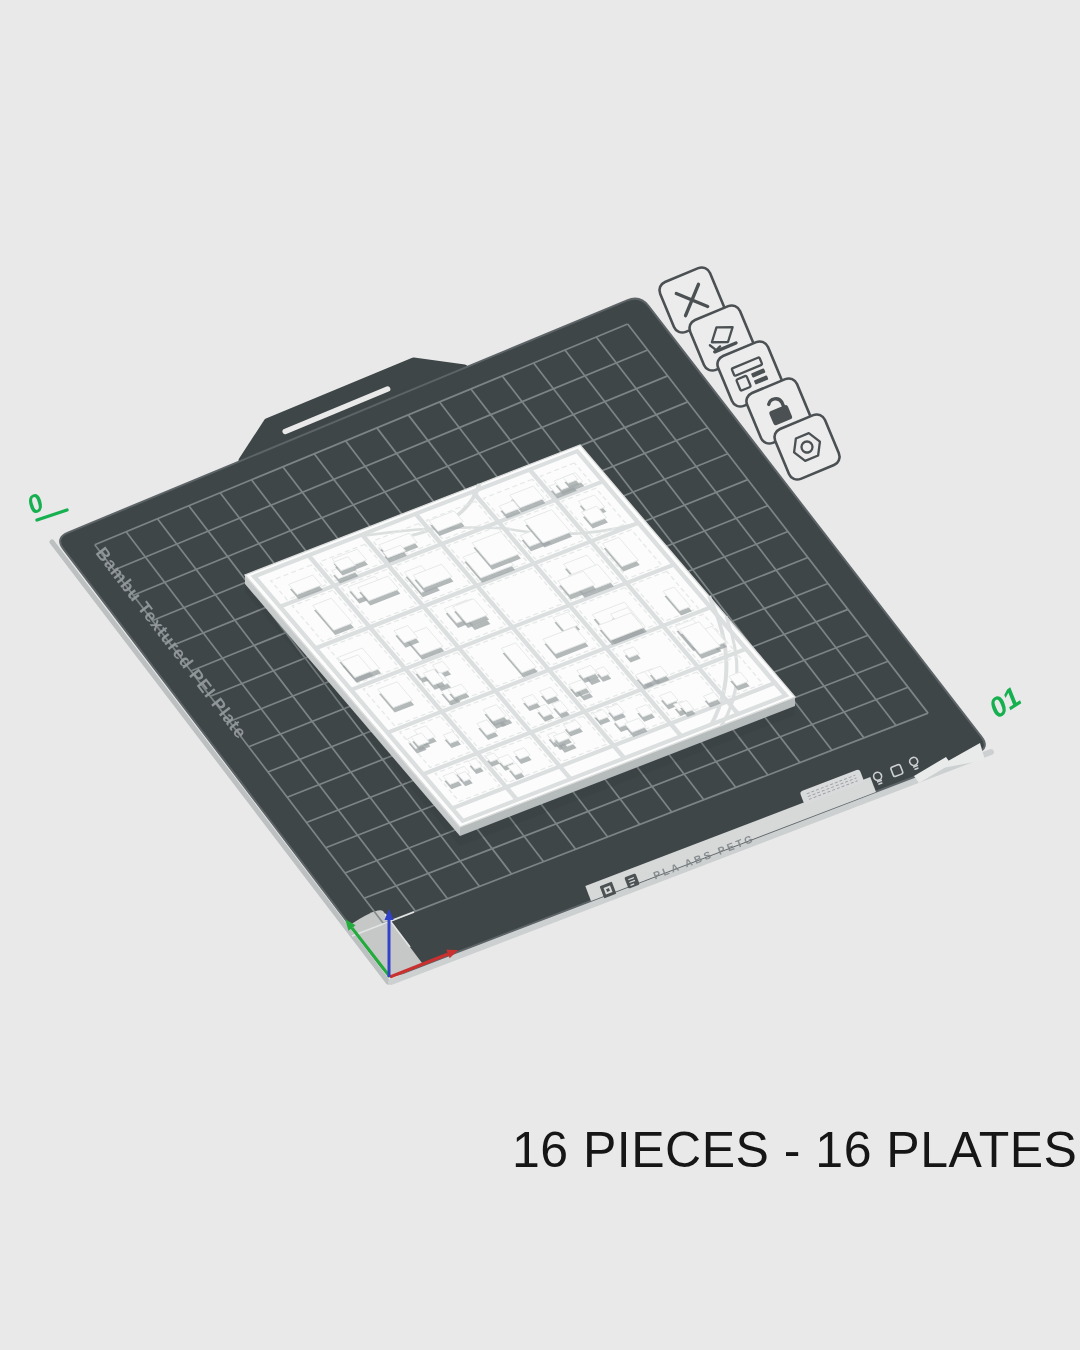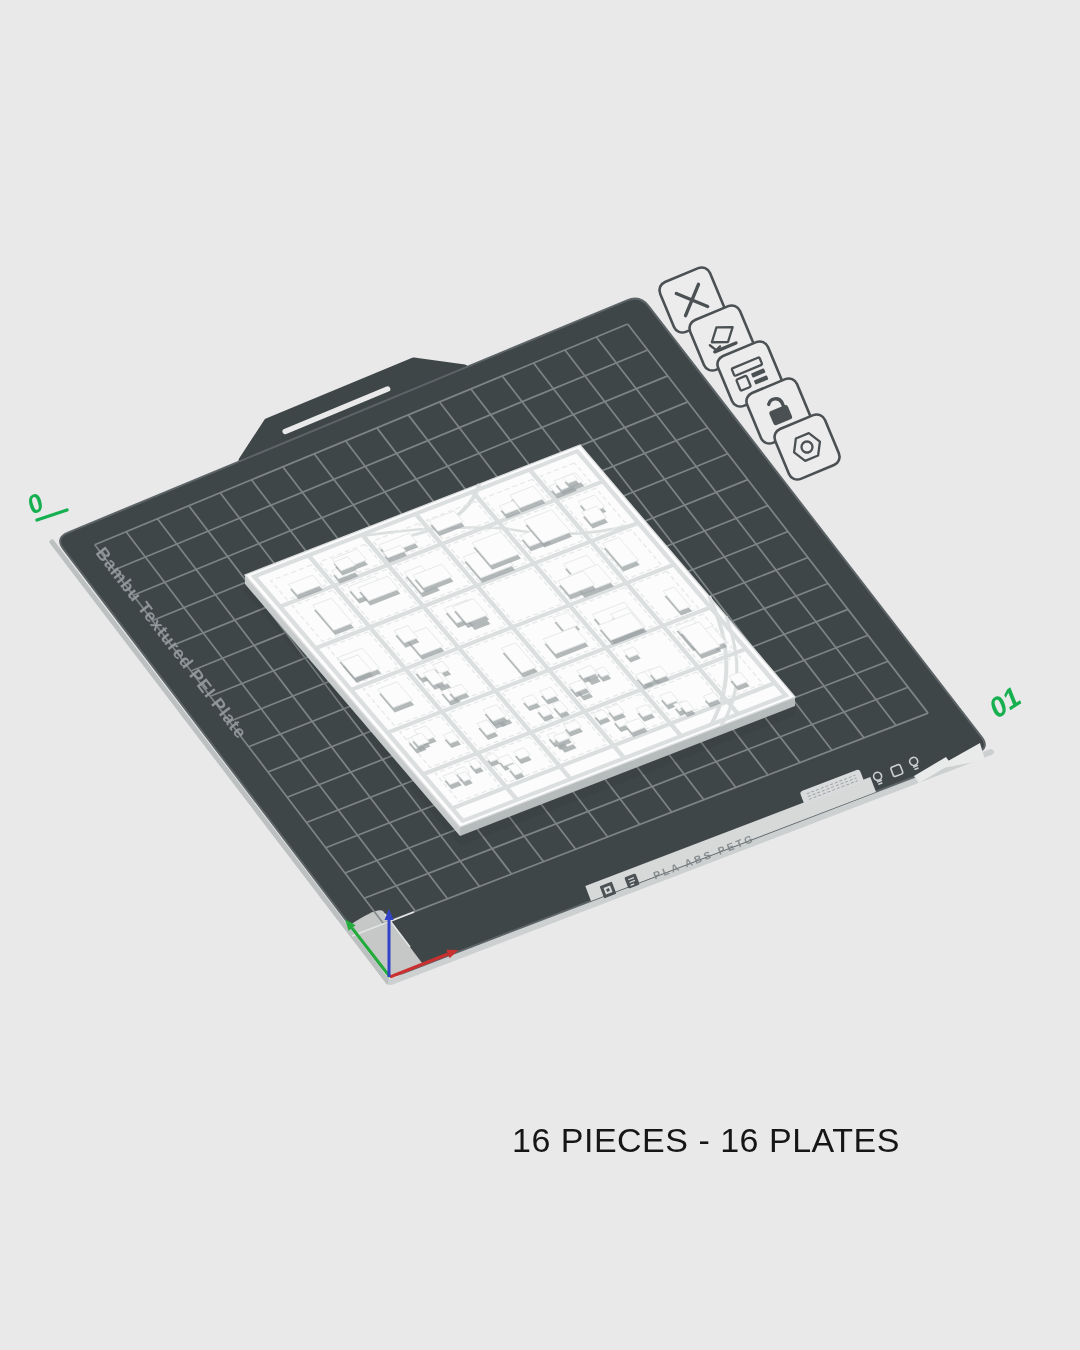--- a/index.html
+++ b/index.html
@@ -10,21 +10,21 @@
   .brand-text{fill:var(--brand,#959b9e);font-size:17.5px;font-weight:bold;letter-spacing:0.8px;opacity:.92;}
   .materials-text{fill:var(--materials,#7b8184);font-size:10.5px;letter-spacing:2.6px;font-weight:bold;opacity:.85;}
   .plate-num{fill:var(--green,#17b050);font-weight:bold;font-style:italic;font-size:28px;}
   .plate-num-small{fill:var(--green,#17b050);font-weight:bold;font-style:italic;font-size:26px;}
   .icon-box{fill:var(--icon-fill,#ececec);stroke:var(--icon-stroke,#4b5053);stroke-width:2.6px;}
   .icon-glyph{fill:none;stroke:var(--icon-stroke,#4b5053);stroke-width:2.3px;stroke-linecap:round;stroke-linejoin:round;}
   .icon-glyph-thick{fill:none;stroke:var(--icon-stroke,#4b5053);stroke-width:3.4px;stroke-linecap:round;}
   .icon-solid{fill:var(--icon-stroke,#4b5053);stroke:none;}
   .printed-icon{fill:none;stroke:#cdd0d0;stroke-width:1.6px;stroke-linecap:round;stroke-linejoin:round;}
   .caption{position:absolute;left:512px;top:1121px;white-space:nowrap;
-           font-size:34px;letter-spacing:0.5px;color:var(--caption,#161616);}
+           font-size:50px;letter-spacing:0.5px;color:var(--caption,#161616);}
 </style>
 </head>
 <body style="background: rgb(233, 233, 233);">
 
 <div id="stage">
   <svg id="scene" width="1080" height="1350" viewBox="0 0 1080 1350">
 
     <g id="plate-layer">
         <line x1="52" y1="542" x2="388" y2="982" stroke="#bcc0c1" stroke-width="5" stroke-linecap="round"></line>
         <line x1="391" y1="982" x2="991" y2="752" stroke="#cdd0d0" stroke-width="6" stroke-linecap="round"></line>

